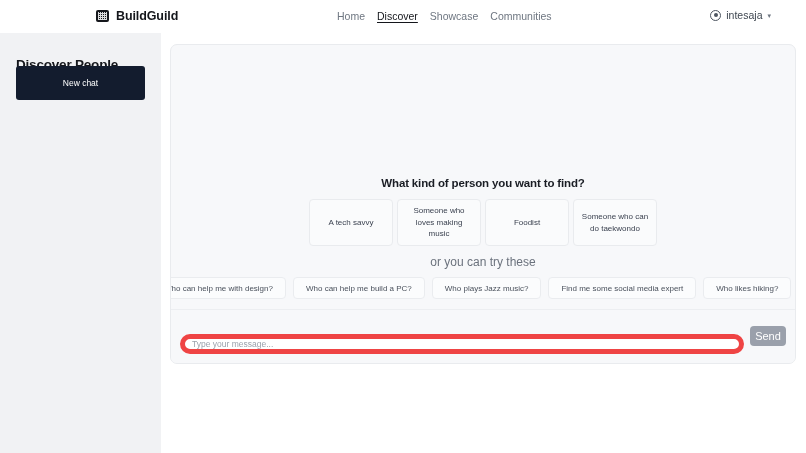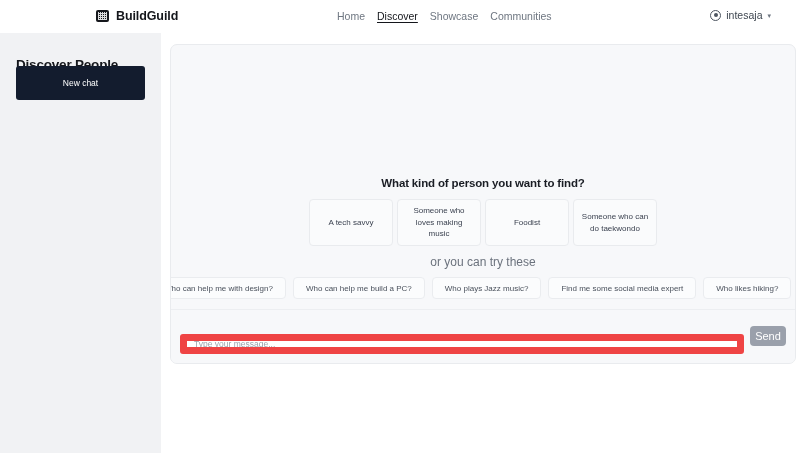--- a/index.html
+++ b/index.html
@@ -113,22 +113,22 @@
     position: absolute; left: 0; bottom: 0;
     width: 100%;
     padding: 8px 9px 9px 9px;
     border-top: 1px solid #eceef1;
     background: #f7f8fa;
     display: flex; align-items: center; gap: 6px;
   }
   .msg-input {
     flex: 1; height: 20px;
     background: #ffffff;
-    border: 7px solid #ef4444;
-    border-radius: 3px;
+    border: 5px solid #ef4444;
+    border-radius: 10px;
     font-size: 8.5px; color: #2c323a;
     font-family: "Liberation Sans", sans-serif;
     padding: 0 7px;
     outline: none;
     margin-top: 16px;
   }
   .msg-input::placeholder { color: #9aa1ab; }
   .send-btn {
     width: 36px; height: 20px;
     background: #9aa0ab;

